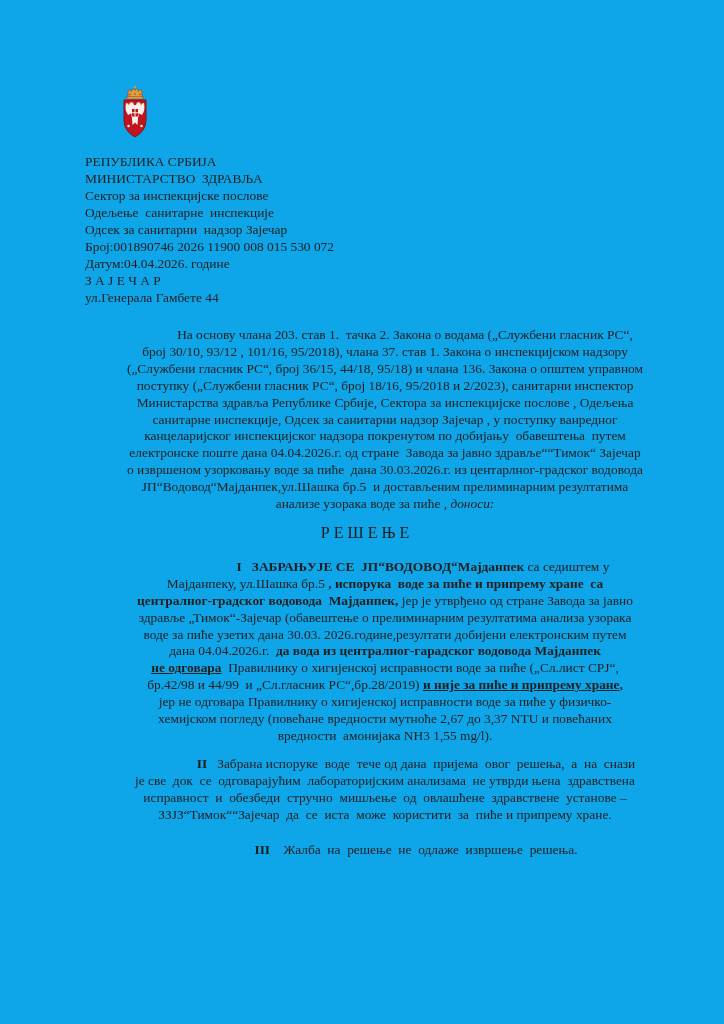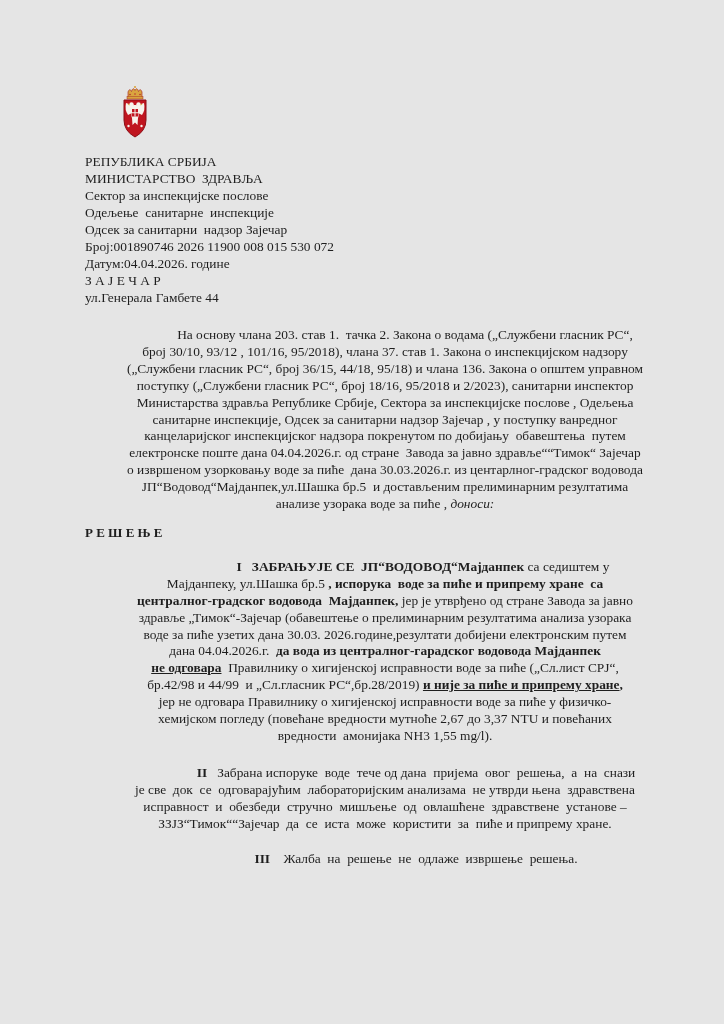--- a/index.html
+++ b/index.html
@@ -1,20 +1,20 @@
 <!DOCTYPE html>
 <html><head>
 <meta charset="utf-8">
 <style>
   html, body { margin: 0; padding: 0; background: #ffffff; }
   .page {
     position: relative;
     width: 724px;
     height: 1024px;
-    background: #e5e5e5;
+    background: #0ea5e9;
     font-family: "Liberation Serif", "DejaVu Serif", serif;
     color: #1e1e1e;
     overflow: hidden;
   }
   .coat {
     position: absolute;
     left: 117px;
     top: 84px;
     width: 36px;
     height: 58px;
@@ -35,24 +35,25 @@
     width: 600px;
     font-size: 13.4px;
     line-height: 16.9px;
   }
   .para {
     margin: 0;
     white-space: pre-wrap;
     text-align: center;
   }
   .heading {
-    font-weight: bold;
+    font-weight: normal;
     width: 560px;
+    text-align: center;
     white-space: pre;
-    font-size: 13px;
+    font-size: 16px;
   }
   .b { font-weight: bold; }
   .u { text-decoration: underline; }
   .i { font-style: italic; }
 </style>
 </head>
 <body>
 
 <div class="page">
 
@@ -93,21 +94,21 @@
 <span class="">(„Службени гласник РС“, број 36/15, 44/18, 95/18) и члана 136. Закона о општем управном</span>
 <span class="">поступку („Службени гласник РС“, број 18/16, 95/2018 и 2/2023), санитарни инспектор</span>
 <span class="">Министарства здравља Републике Србије, Сектора за инспекцијске послове , Одељења</span>
 <span class="">санитарне инспекције, Одсек за санитарни надзор Зајечар , у поступку ванредног</span>
 <span class="">канцеларијског инспекцијског надзора покренутом по добијању  обавештења  путем</span>
 <span class="">електронске поште дана 04.04.2026.г. од стране  Завода за јавно здравље““Тимок“ Зајечар</span>
 <span class="">о извршеном узорковању воде за пиће  дана 30.03.2026.г. из центарлног-градског водовода</span>
 <span class="">ЈП“Водовод“Мајданпек,ул.Шашка бр.5  и достављеним прелиминарним резултатима</span>
 <span class="">анализе узорака воде за пиће , </span><span class="i ">доноси:</span></div>
       <div class="heading" style="margin-bottom: 17px;">Р Е Ш Е Њ Е</div>
-      <div class="para" style="margin-bottom: 20px; text-indent: 76px;"><span class="b ">I   ЗАБРАЊУЈЕ СЕ  ЈП“ВОДОВОД“Мајданпек</span><span class=""> са седиштем у</span>
+      <div class="para" style="margin-bottom: 11px; text-indent: 76px;"><span class="b ">I   ЗАБРАЊУЈЕ СЕ  ЈП“ВОДОВОД“Мајданпек</span><span class=""> са седиштем у</span>
 <span class="">Мајданпеку, ул.Шашка бр.5 </span><span class="b ">, испорука  воде за пиће и припрему хране  са</span>
 <span class="b ">централног-градског водовода  Мајданпек,</span><span class=""> јер је утврђено од стране Завода за јавно</span>
 <span class="">здравље „Тимок“-Зајечар (обавештење о прелиминарним резултатима анализа узорака</span>
 <span class="">воде за пиће узетих дана 30.03. 2026.године,резултати добијени електронским путем</span>
 <span class="">дана 04.04.2026.г.  </span><span class="b ">да вода из централног-гарадског водовода Мајданпек</span>
 <span class="b u ">не одговара</span><span class="">  Правилнику о хигијенској исправности воде за пиће („Сл.лист СРЈ“,</span>
 <span class="">бр.42/98 и 44/99  и „Сл.гласник РС“,бр.28/2019) </span><span class="b u ">и није за пиће и припрему хране</span><span class="b ">,</span>
 <span class="">јер не одговара Правилнику о хигијенској исправности воде за пиће у физичко-</span>
 <span class="">хемијском погледу (повећане вредности мутноће 2,67 до 3,37 NTU и повећаних</span>
 <span class="">вредности  амонијака NH3 1,55 mg/l).</span></div>

